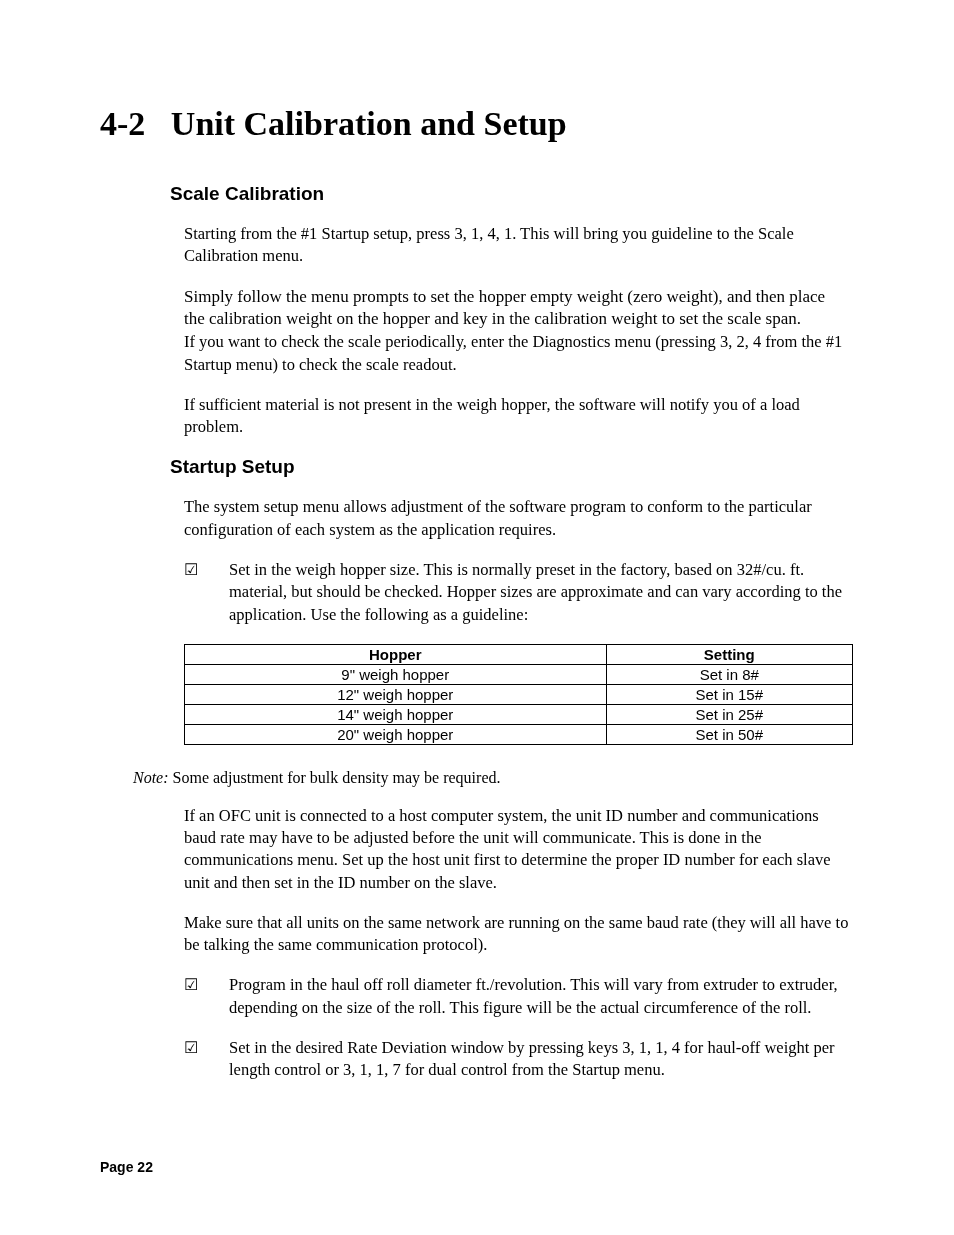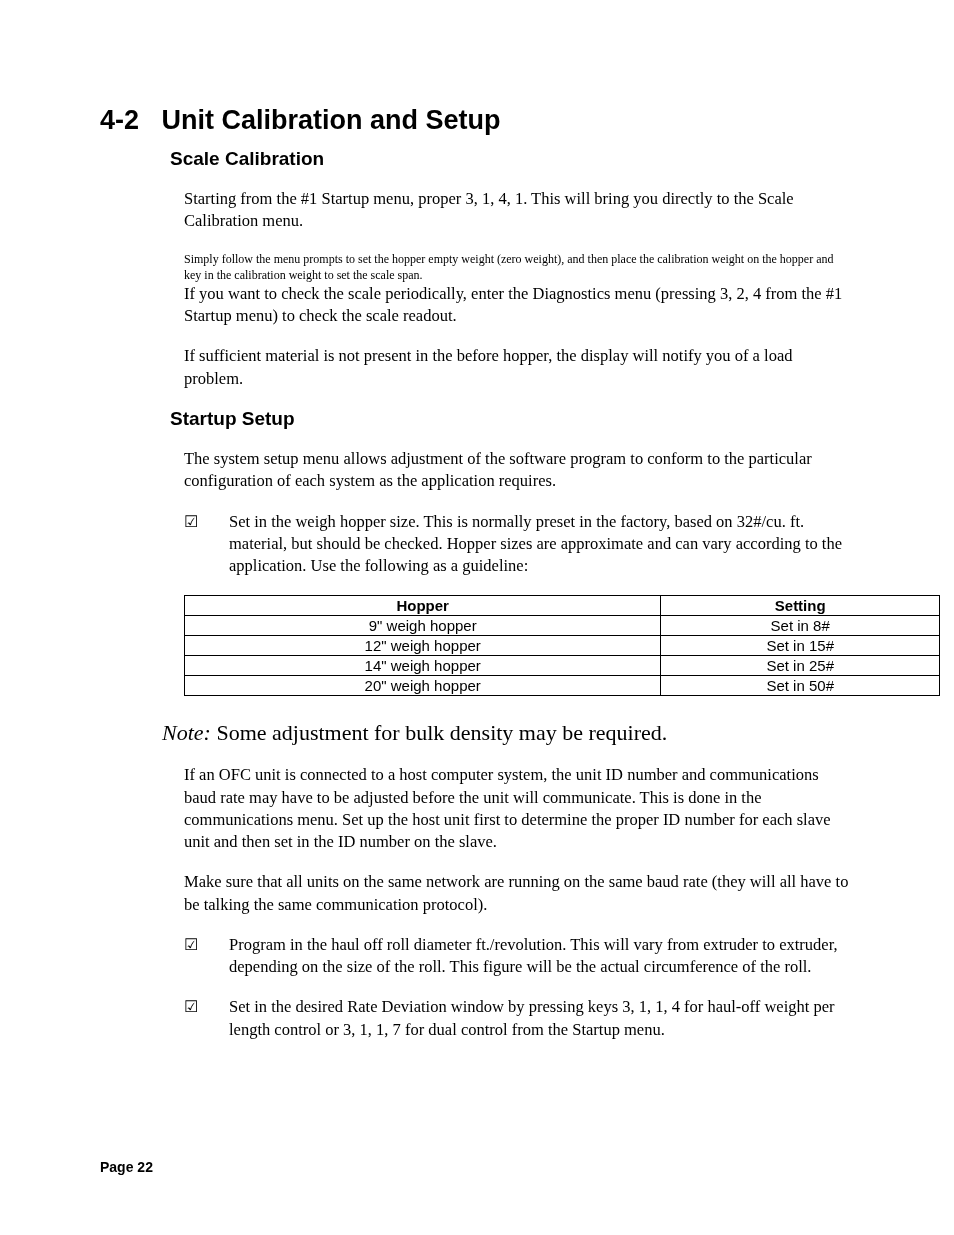--- a/index.html
+++ b/index.html
@@ -7,43 +7,43 @@
     font-family: "Times New Roman", Times, serif;
     font-size: 16px;
     color: #000;
     background: #fff;
     width: 954px;
     height: 1235px;
     position: relative;
     padding: 105px 100px 60px 100px;
   }
   .section-title {
-    font-family: Liberation Sans, sans-serif;
+    font-family: Liberation Serif, serif;
     font-weight: bold;
-    font-size: 27px;
-    margin-bottom: 12px;
+    font-size: 34px;
+    margin-bottom: 40px;
   }
   .subsection {
     font-family: Arial, Helvetica, sans-serif;
     font-weight: bold;
     font-size: 19px;
     margin-left: 70px;
     margin-bottom: 18px;
   }
   .para {
     margin-left: 84px;
     margin-right: 5px;
     font-size: 16.5px;
     line-height: 1.35;
     margin-bottom: 18px;
   }
   .para-tight {
     margin-left: 84px;
     margin-right: 5px;
-    font-size: 12px;
+    font-size: 17px;
     line-height: 1.35;
     margin-bottom: 0;
   }
   .checklist-item {
     display: flex;
     margin-left: 84px;
     margin-right: 5px;
     margin-bottom: 18px;
   }
   .check-mark {
@@ -53,40 +53,40 @@
     padding-top: 1px;
   }
   .check-text {
     font-size: 16.5px;
     line-height: 1.35;
     flex: 1;
   }
   table.hopper-table {
     border-collapse: collapse;
     margin-left: 84px;
-    width: 756px;
+    width: 669px;
     margin-bottom: 24px;
     margin-top: 10px;
   }
   table.hopper-table th, table.hopper-table td {
     border: 1px solid #000;
     text-align: center;
     font-family: Arial, Helvetica, sans-serif;
     font-size: 15px;
     padding: 1px 0;
   }
   table.hopper-table th {
     font-weight: bold;
   }
   table.hopper-table td {
     font-weight: normal;
   }
   .note-line {
-    margin-left: 62px;
-    font-size: 22px;
+    margin-left: 33px;
+    font-size: 16px;
     margin-bottom: 18px;
   }
   .footer {
     position: absolute;
     bottom: 60px;
     left: 100px;
     right: 100px;
     display: flex;
     align-items: center;
     justify-content: space-between;
@@ -110,29 +110,29 @@
 </head>
 <body>
 
 <div class="section-title">
   <span>4-2</span>&nbsp;&nbsp;&nbsp;<span>Unit Calibration and Setup</span>
 </div>
 
 <div class="subsection">Scale Calibration</div>
 
 <p class="para">
-  <span>Starting from the </span><span class="bold">#1 Startup</span><span> menu, proper </span><span class="bold">3, 1, 4, 1</span><span>. This will bring you directly to the </span><span class="bold">Scale Calibration</span><span> menu.</span>
+  <span>Starting from the </span><span class="bold">#1 Startup</span><span> setup, press </span><span class="bold">3, 1, 4, 1</span><span>. This will bring you guideline to the </span><span class="bold">Scale Calibration</span><span> menu.</span>
 </p>
 
 <p class="para-tight">Simply follow the menu prompts to set the hopper empty weight (zero weight), and then place the calibration weight on the hopper and key in the calibration weight to set the scale span.</p>
 <p class="para">
   <span>If you want to check the scale periodically, enter the </span><span class="bold">Diagnostics</span><span> menu (pressing </span><span class="bold">3, 2, 4</span><span> from the </span><span class="bold">#1 Startup</span><span> menu) to check the scale readout.</span>
 </p>
 
-<p class="para">If sufficient material is not present in the before hopper, the display will notify you of a load problem.</p>
+<p class="para">If sufficient material is not present in the weigh hopper, the software will notify you of a load problem.</p>
 
 <div class="subsection">Startup Setup</div>
 
 <p class="para">The system setup menu allows adjustment of the software program to conform to the particular configuration of each system as the application requires.</p>
 
 <div class="checklist-item">
   <div class="check-mark">☑</div>
   <div class="check-text">
     <span>Set in the weigh hopper size. This is normally preset in the factory, </span><span class="bold">based on 32#/cu. ft. material,</span><span> but should be checked. Hopper sizes are approximate and can vary according to the application. Use the following as a guideline:</span>
   </div>

